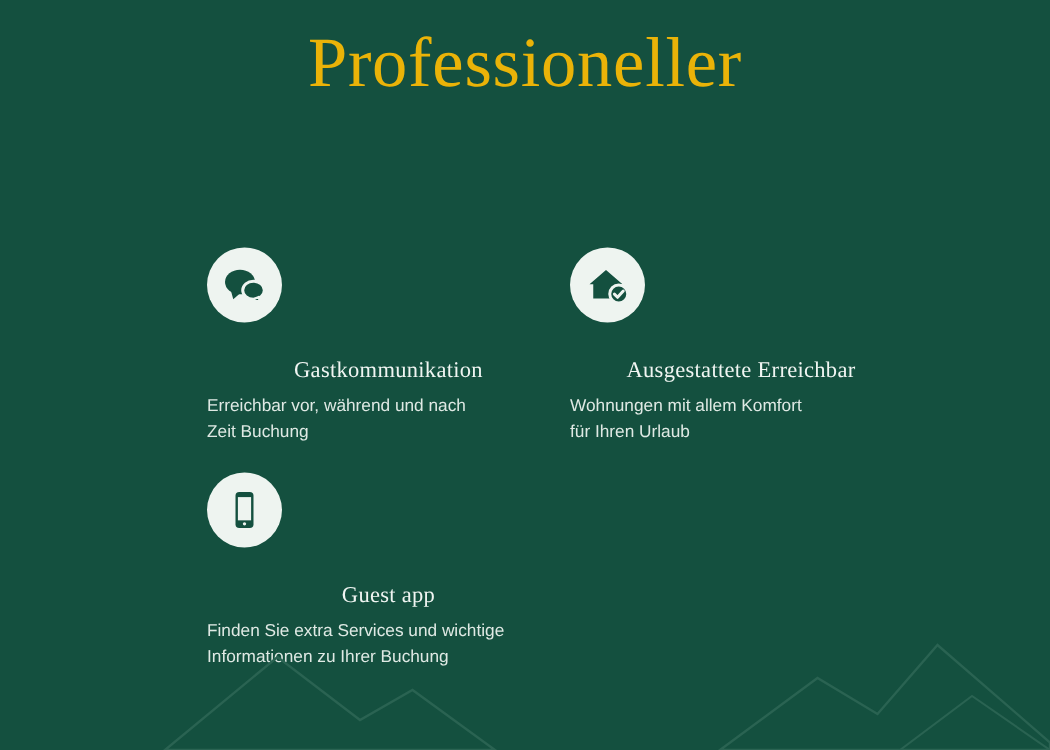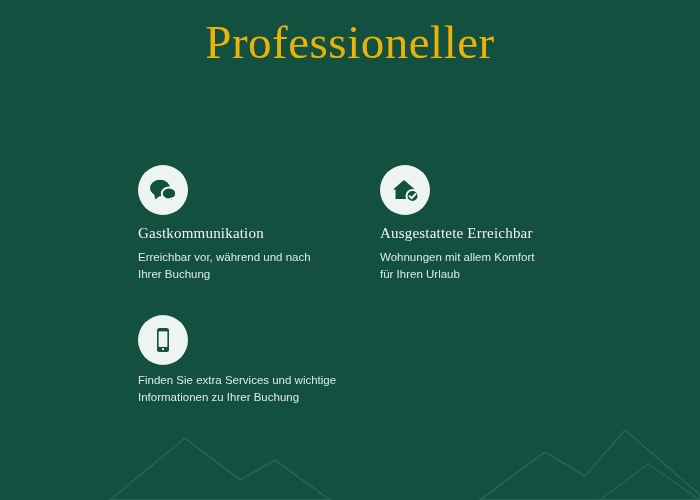--- a/index.html
+++ b/index.html
@@ -67,26 +67,27 @@
     border-radius: 50%;
     background: #eef4f0;
     display: flex;
     align-items: center;
     justify-content: center;
   }
   .icon-circle svg {
     display: block;
   }
   .feature-title {
-    margin-top: 10px;
+    margin-top: 24px;
     font-family: "Liberation Serif", serif;
     font-size: 15px;
     color: #f0f5f2;
     font-weight: 400;
     letter-spacing: 0.2px;
+    text-align: center;
   }
   .feature-desc {
     margin-top: 7px;
     font-family: "Liberation Sans", sans-serif;
     font-size: 11.5px;
     line-height: 1.45;
     color: #dfe9e4;
     max-width: 200px;
   }
   .feature-desc .l {
@@ -109,21 +110,21 @@
         <svg width="30" height="26" viewBox="0 0 30 26" aria-hidden="true">
           <ellipse cx="12" cy="11" rx="10" ry="8.2" fill="#14503f"></ellipse>
           <path d="M6 17 L7.5 22.5 L12.5 18.2 Z" fill="#14503f"></path>
           <ellipse cx="21" cy="16.5" rx="7.2" ry="6" fill="#14503f" stroke="#eef4f0" stroke-width="2"></ellipse>
           <path d="M24.5 21 L25.5 25 L21.5 22.3 Z" fill="#14503f" stroke="#eef4f0" stroke-width="1.6" stroke-linejoin="round"></path>
         </svg>
       </div>
       <div class="feature-title">Gastkommunikation</div>
       <div class="feature-desc">
         <span class="l">Erreichbar vor, während und nach</span>
-        <span class="l">Ihrer Buchung</span>
+        <span class="l">Zeit Buchung</span>
       </div>
     </div>
 
     <div class="feature">
       <div class="icon-circle">
         <svg width="30" height="27" viewBox="0 0 30 27" aria-hidden="true">
           <path d="M14 3 L3 12.5 L5.5 12.5 L5.5 22 L22.5 22 L22.5 12.5 L25 12.5 Z" fill="#14503f"></path>
           <circle cx="22.5" cy="19" r="6" fill="#14503f" stroke="#eef4f0" stroke-width="2"></circle>
           <path d="M19.6 19.1 L21.7 21.2 L25.5 17" fill="none" stroke="#eef4f0" stroke-width="2" stroke-linecap="round" stroke-linejoin="round"></path>
         </svg>
@@ -136,20 +137,21 @@
     </div>
 
     <div class="feature">
       <div class="icon-circle">
         <svg width="22" height="28" viewBox="0 0 22 28" aria-hidden="true">
           <rect x="5" y="2" width="12" height="24" rx="2.5" fill="#14503f"></rect>
           <rect x="6.6" y="5.4" width="8.8" height="15.5" fill="#eef4f0"></rect>
           <circle cx="11" cy="23.2" r="1.1" fill="#eef4f0"></circle>
         </svg>
       </div>
+      <div class="feature-title">Guest app</div>
       <div class="feature-desc">
         <span class="l">Finden Sie extra Services und wichtige</span>
         <span class="l">Informationen zu Ihrer Buchung</span>
       </div>
     </div>
 
 
   </div>
 
   <svg class="mountains" viewBox="0 0 700 110" preserveAspectRatio="none">

